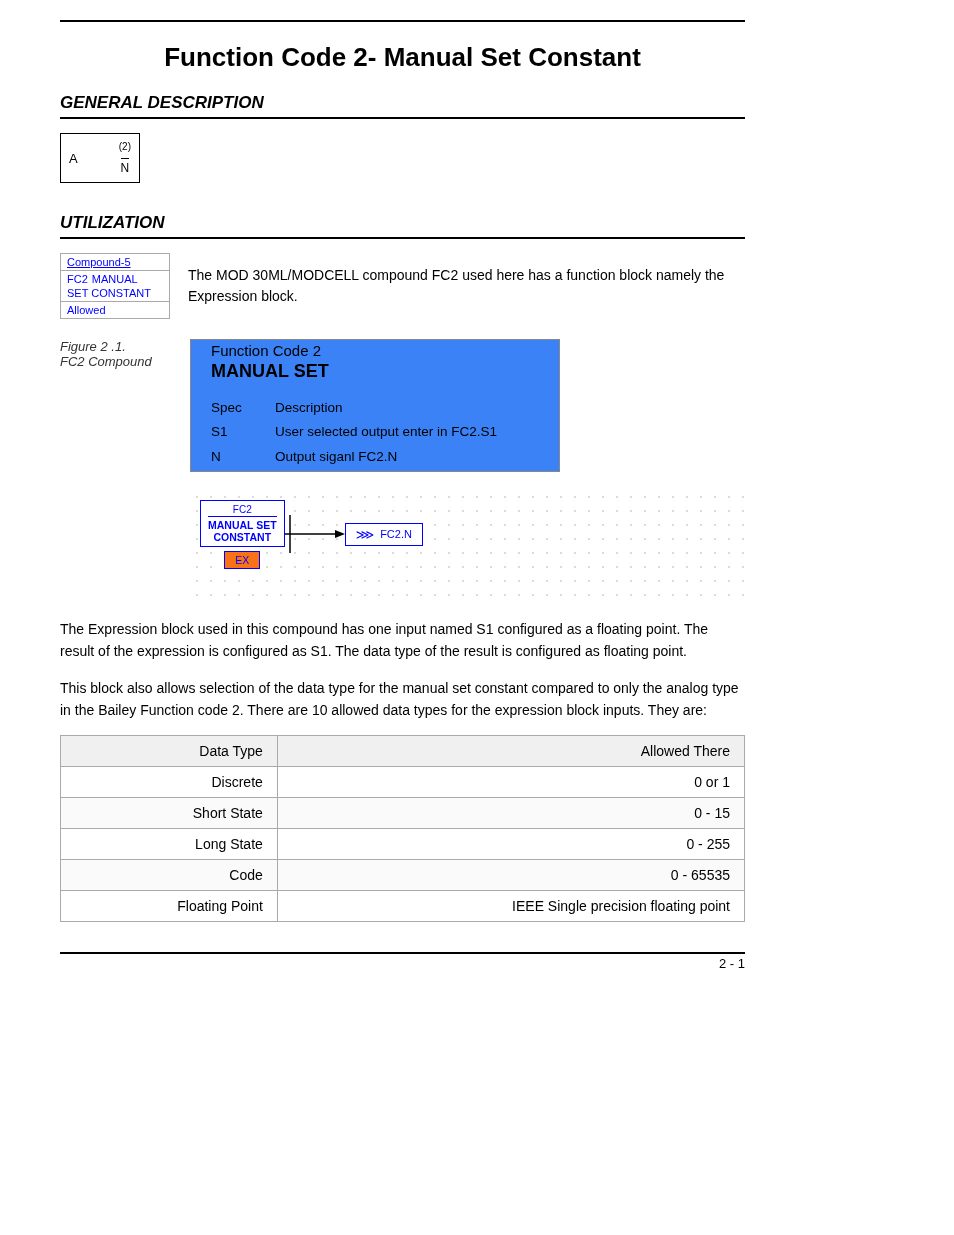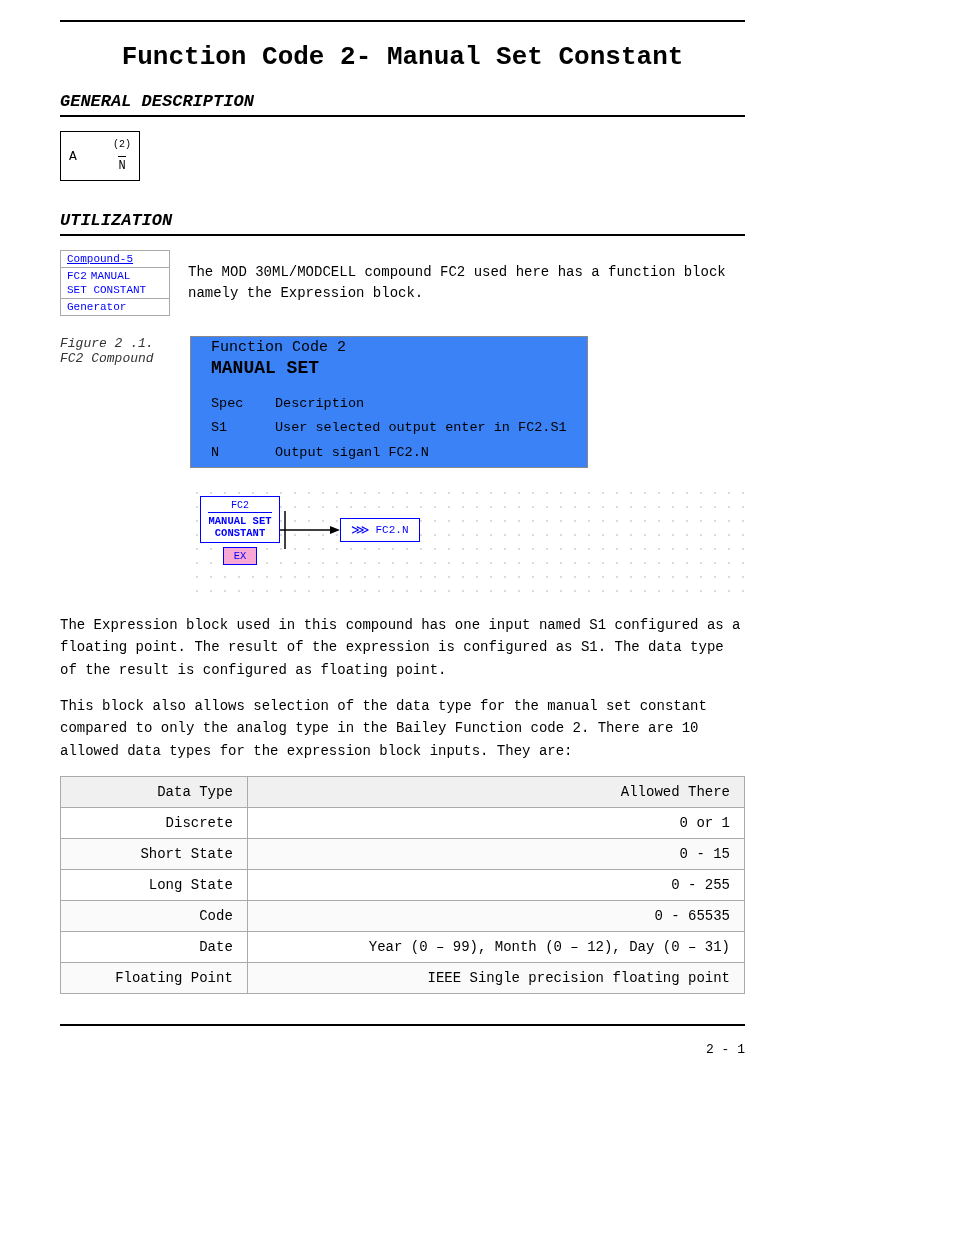--- a/index.html
+++ b/index.html
@@ -10,21 +10,20 @@
       color: #000;
       width: 954px;
       min-height: 1235px;
       padding: 0;
     }
     .page {
       width: 805px;
       min-height: 1235px;
       padding: 20px 60px 40px 60px;
       position: relative;
-      font-family: Liberation Mono, monospace;
     }
     .top-line {
       border-top: 2px solid #000;
       margin-bottom: 20px;
     }
     .page-title {
       text-align: center;
       font-size: 26px;
       font-weight: bold;
       margin-bottom: 20px;
@@ -185,21 +184,21 @@
       margin-bottom: 2px;
       padding-bottom: 1px;
     }
     .fc2-block-body {
       color: #00f;
       font-size: 10.5px;
       font-weight: bold;
     }
     .fc2-block-ex {
       border: 1px solid #00f;
-      background: #f9a8d4;
+      background: #f97316;
       color: #00f;
       font-size: 10.5px;
       padding: 2px 10px;
       margin-top: 4px;
       text-align: left;
     }
     .fc2n-block {
       border: 1.5px solid #00f;
       background: #fff;
       color: #00f;
@@ -235,21 +234,21 @@
     .data-table tr:nth-child(even) td {
       background: #fafafa;
     }
     .bottom-line {
       border-bottom: 2px solid #000;
       margin-top: 30px;
     }
     .page-number {
       text-align: right;
       font-size: 13px;
-      margin-top: 16px;
+      margin-top: 2px;
     }
   </style>
 </head>
 <body>
 
 <div class="page">
   <div class="top-line"></div>
 
   <div class="page-title">Function Code 2- Manual Set Constant</div>
 
@@ -271,21 +270,21 @@
     <div class="section-header">UTILIZATION</div>
 
     <div class="util-content">
       <div class="compound-box">
         <div class="compound-header">Compound-5</div>
         <div class="compound-fc2">
           <span>FC2</span>
           <span>MANUAL</span>
         </div>
         <div class="compound-middle">SET CONSTANT</div>
-        <div class="compound-footer">Generator</div>
+        <div class="compound-footer">Allowed</div>
       </div>
       <div class="desc-text">The MOD 30ML/MODCELL compound FC2 used here has a function block namely the Expression block.</div>
     </div>
 
     <div class="figure-area">
       <div class="figure-caption">
         <div>Figure 2 .1.</div>
         <div>FC2 Compound</div>
       </div>
       <div class="fc2-panel">
@@ -359,24 +358,20 @@
           </tr>
           <tr>
             <td>Long State</td>
             <td>0 - 255</td>
           </tr>
           <tr>
             <td>Code</td>
             <td>0 - 65535</td>
           </tr>
           <tr>
-            <td>Date</td>
-            <td>Year (0 – 99), Month (0 – 12), Day (0 – 31)</td>
-          </tr>
-          <tr>
             <td>Floating Point</td>
             <td>IEEE Single precision floating point</td>
           </tr>
         </tbody>
     </table>
   </div>
 
   <div class="bottom-line"></div>
   <div class="page-number">2 - 1</div>
 </div>

